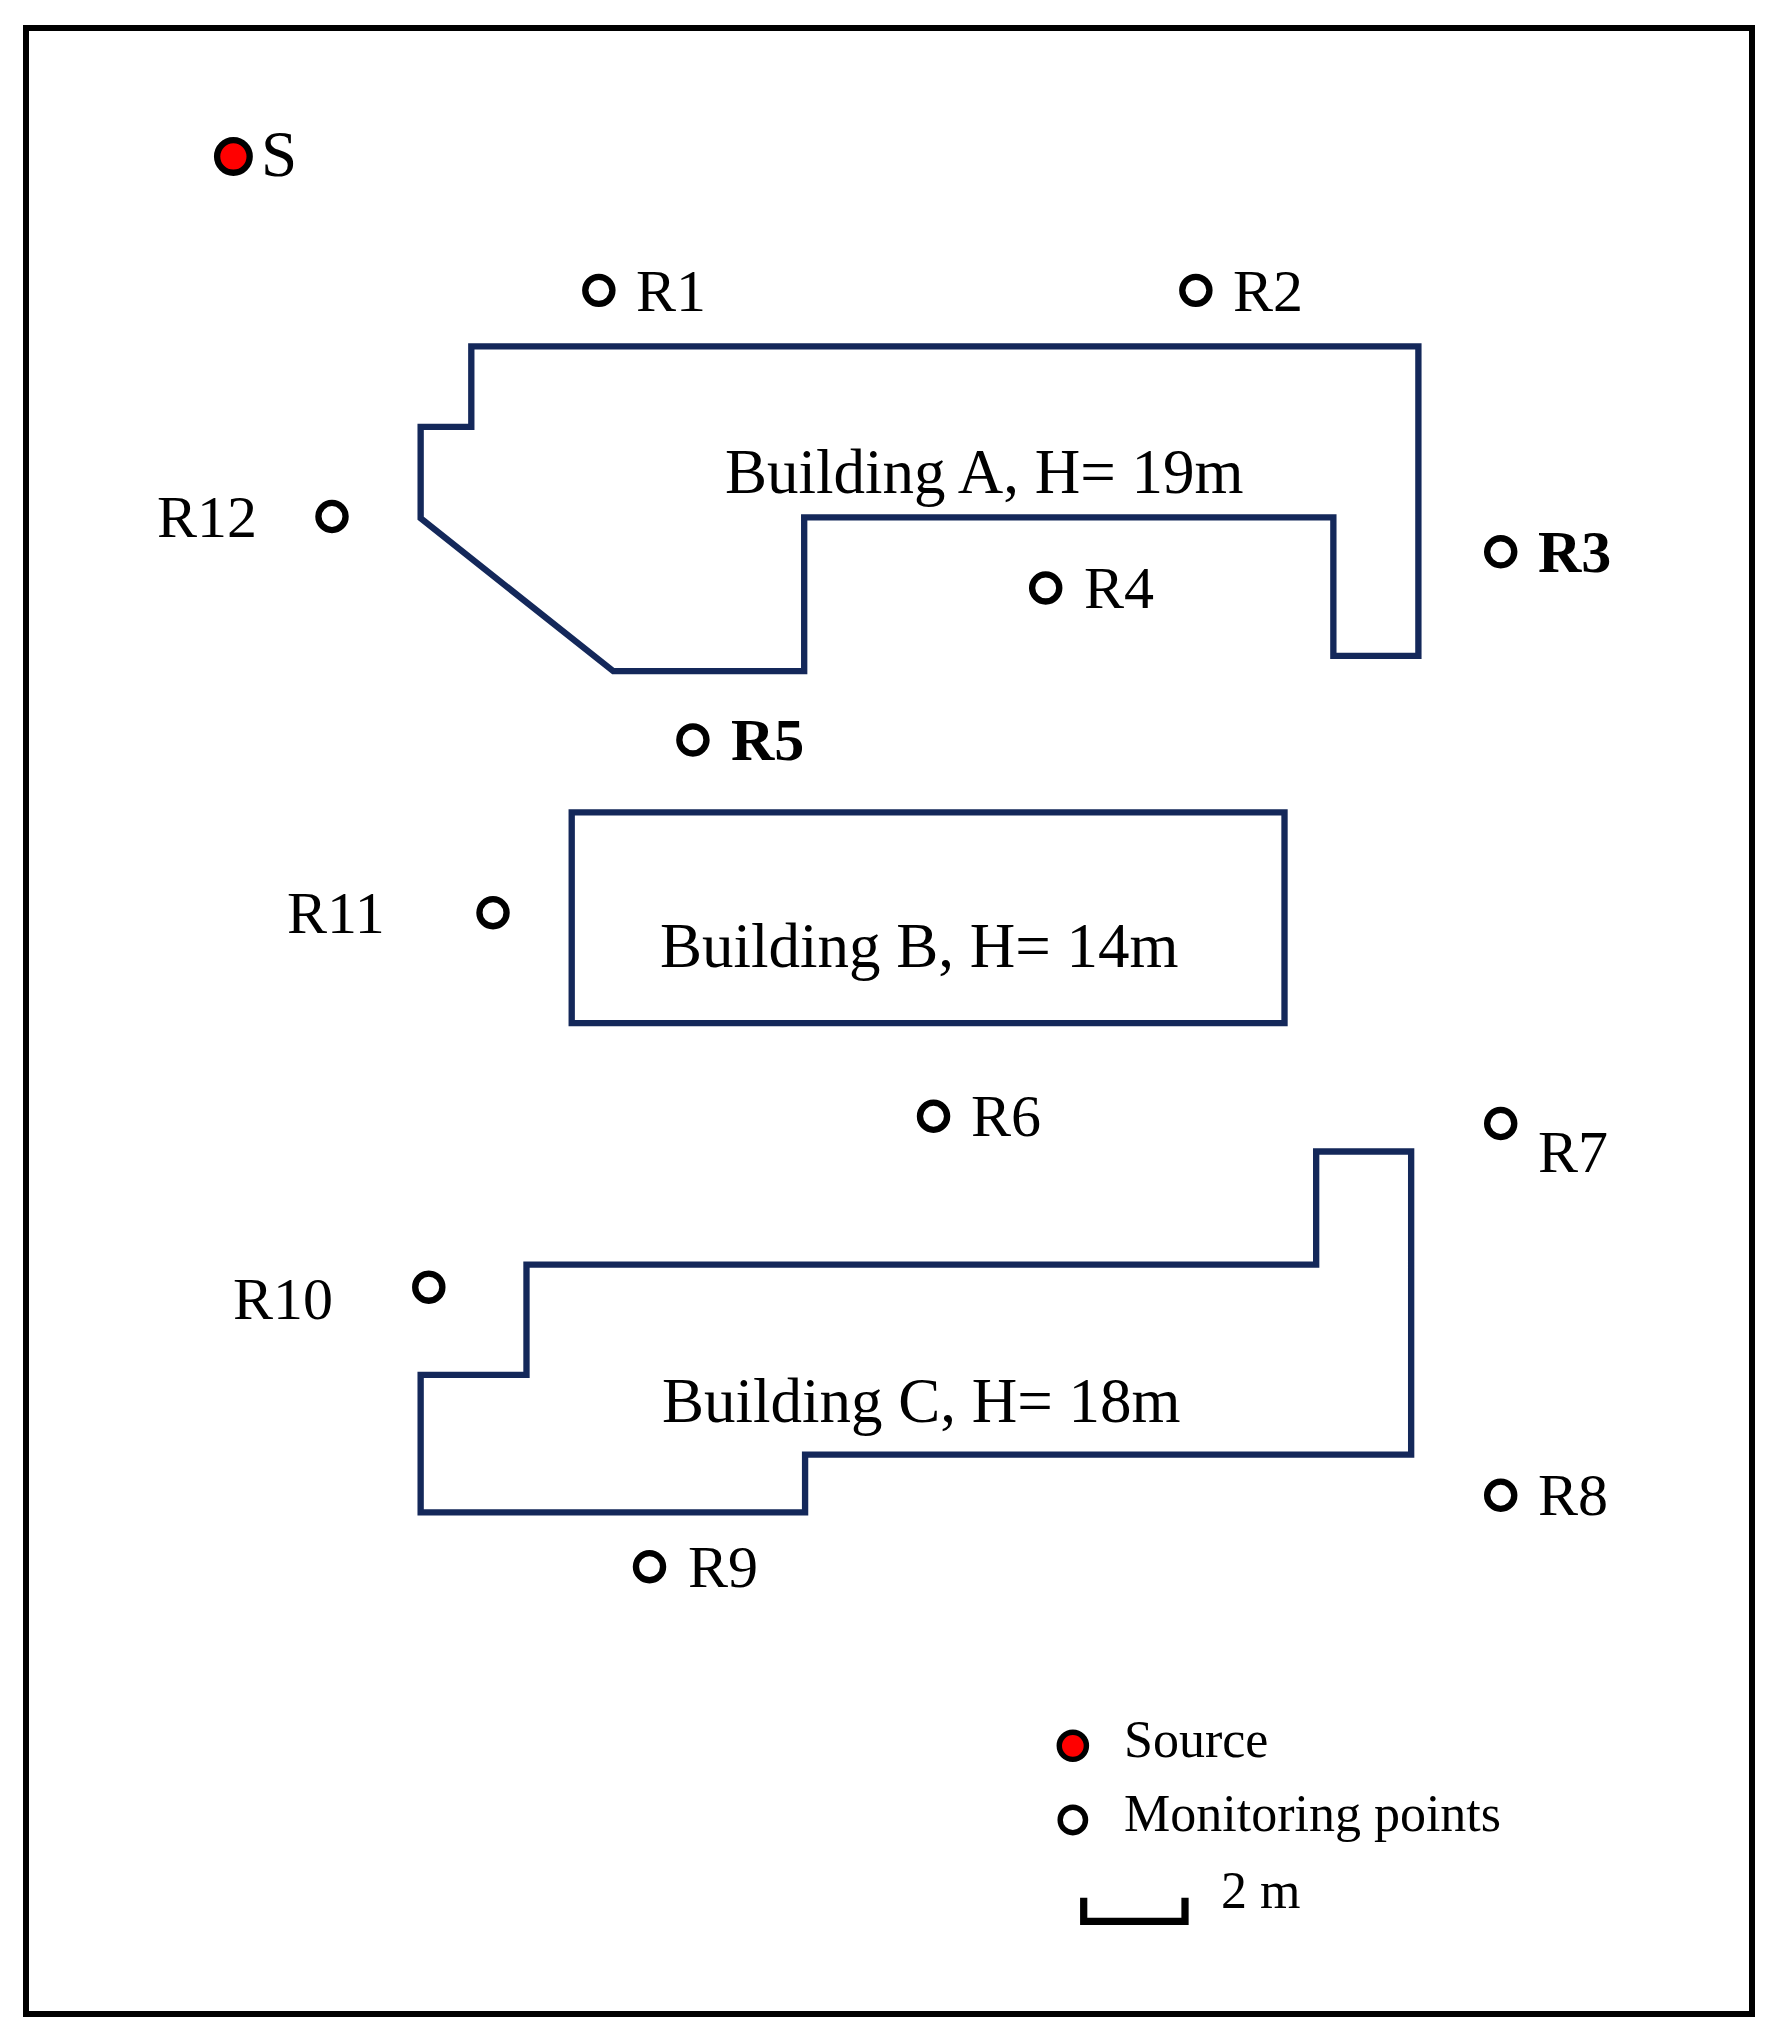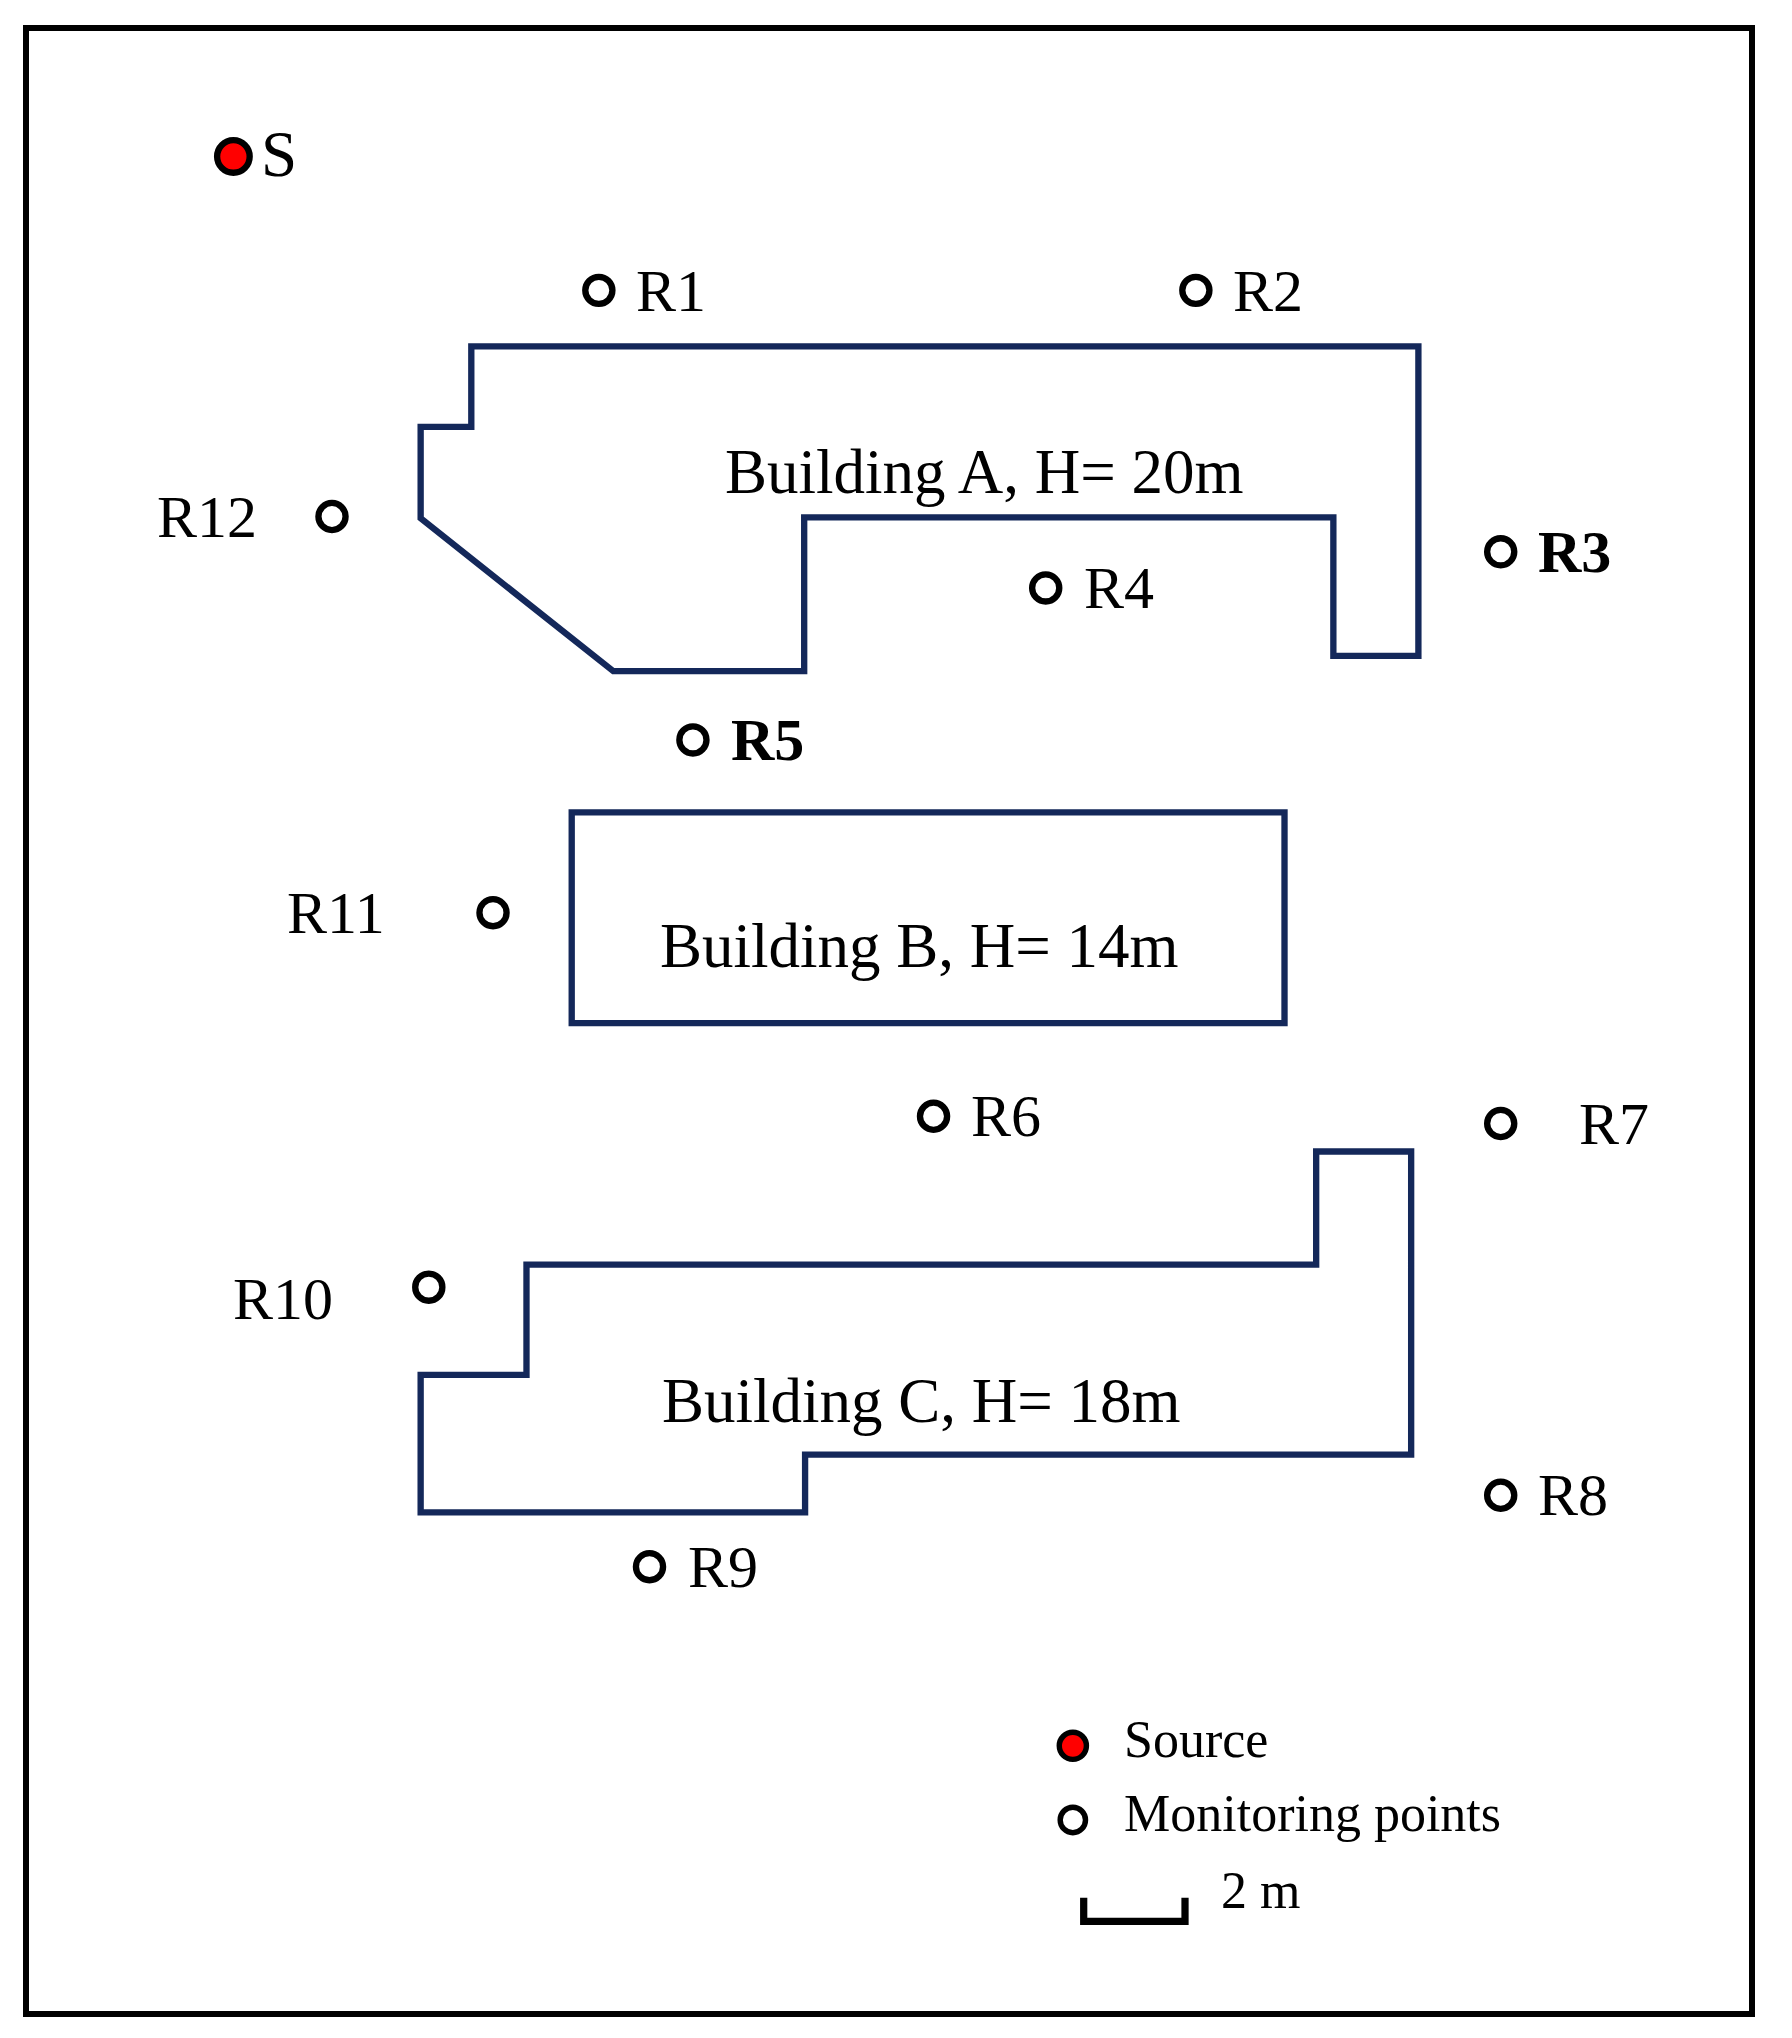--- a/index.html
+++ b/index.html
@@ -74,31 +74,31 @@
         <circle cx="367" cy="571" r="15" fill="none" stroke="#000000" stroke-width="7"></circle>
       </g>
     <g id="legend-graphics">
         <circle cx="1186" cy="1930" r="15" fill="#ff0000" stroke="#000000" stroke-width="6"></circle>
         <circle cx="1186" cy="2012" r="14" fill="none" stroke="#000000" stroke-width="6"></circle>
         <path d="M 1198 2098 L 1198 2124 L 1310 2124 L 1310 2098" fill="none" stroke="#000000" stroke-width="8" stroke-linecap="butt"></path>
       </g>
   </svg>
 
   <div id="text-layer">
-      <div class="label bldg-label" style="left: 725px; top: 441px;">Building A, H= 20m</div>
+      <div class="label bldg-label" style="left: 725px; top: 441px;">Building A, H= 19m</div>
       <div class="label bldg-label" style="left: 660px; top: 915px;">Building B, H= 14m</div>
       <div class="label bldg-label" style="left: 662px; top: 1370px;">Building C, H= 18m</div>
       <div class="label src-label" style="left: 261px; top: 122px;">S</div>
       <div class="label pt-label" style="left: 636px; top: 261px;">R1</div>
       <div class="label pt-label" style="left: 1233px; top: 261px;">R2</div>
       <div class="label pt-label" style="left: 1538px; top: 522px; font-weight: bold;">R3</div>
       <div class="label pt-label" style="left: 1084px; top: 558px;">R4</div>
       <div class="label pt-label" style="left: 731px; top: 710px; font-weight: bold;">R5</div>
       <div class="label pt-label" style="left: 971px; top: 1086px;">R6</div>
-      <div class="label pt-label" style="left: 1538px; top: 1094px; margin-left: 41px;">R7</div>
+      <div class="label pt-label" style="left: 1538px; top: 1122px;">R7</div>
       <div class="label pt-label" style="left: 1538px; top: 1465px;">R8</div>
       <div class="label pt-label" style="left: 688px; top: 1537px;">R9</div>
       <div class="label pt-label" style="left: 233px; top: 1257px; margin-top: 12px;">R10</div>
       <div class="label pt-label" style="left: 287px; top: 883px;">R11</div>
       <div class="label pt-label" style="left: 157px; top: 487px;">R12</div>
       <div class="label legend-label" style="left: 1124px; top: 1714px;">Source</div>
       <div class="label legend-label" style="left: 1124px; top: 1788px;">Monitoring points</div>
       <div class="label legend-label" style="left: 1221px; top: 1865px;">2 m</div>
     </div>
 

